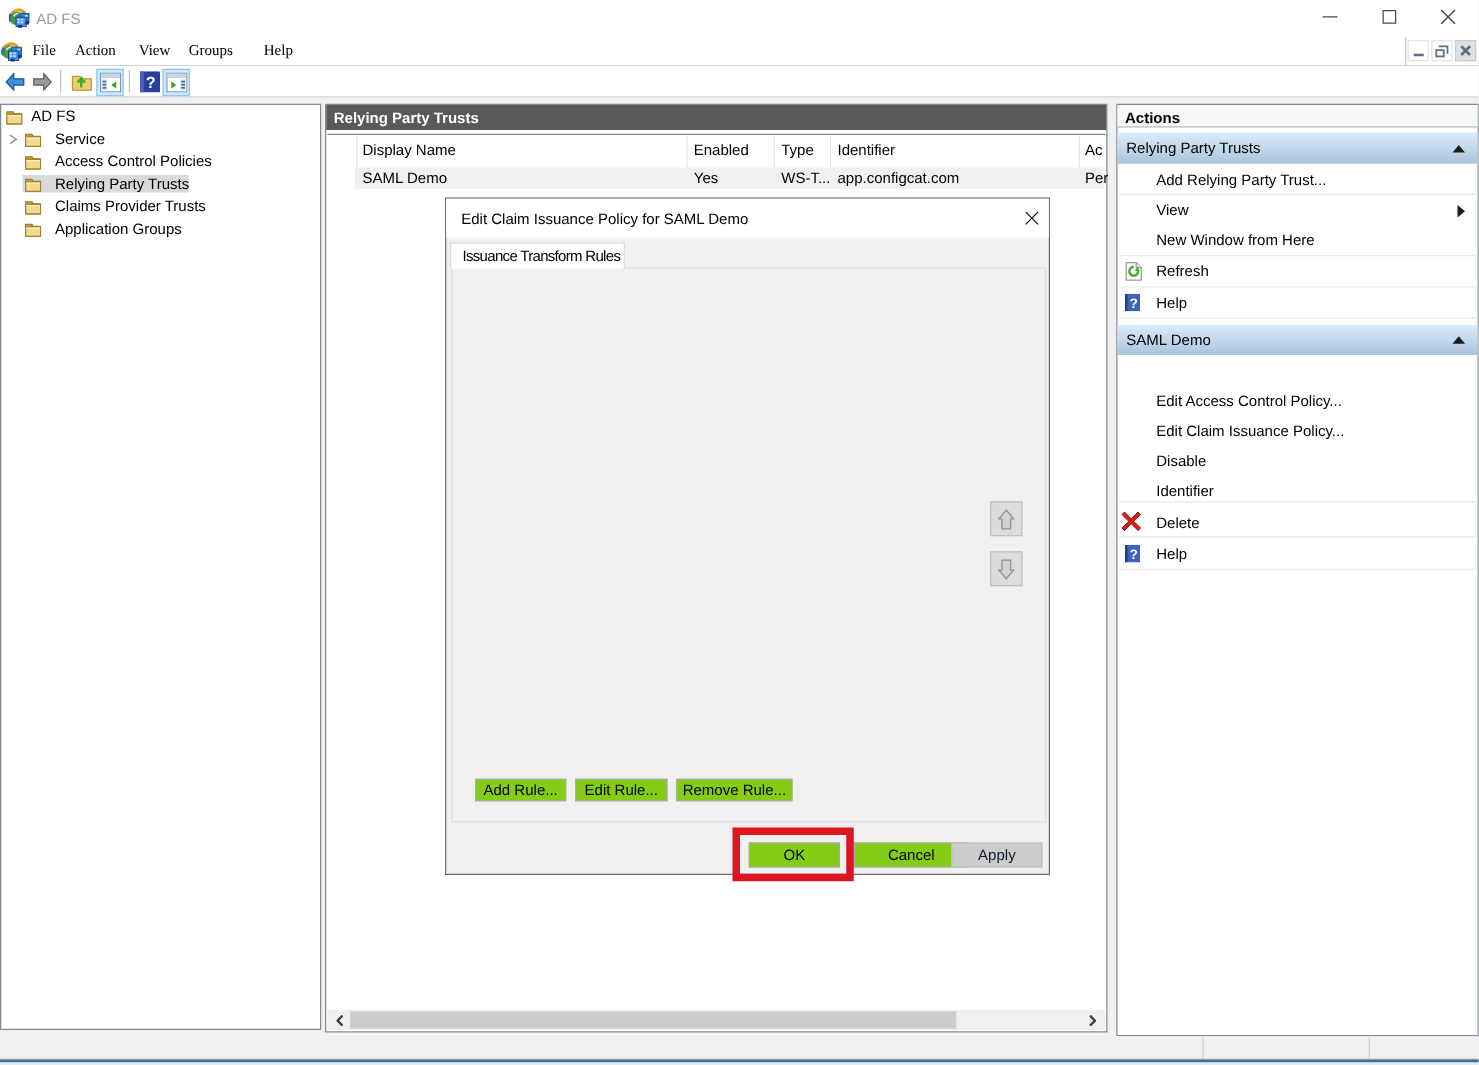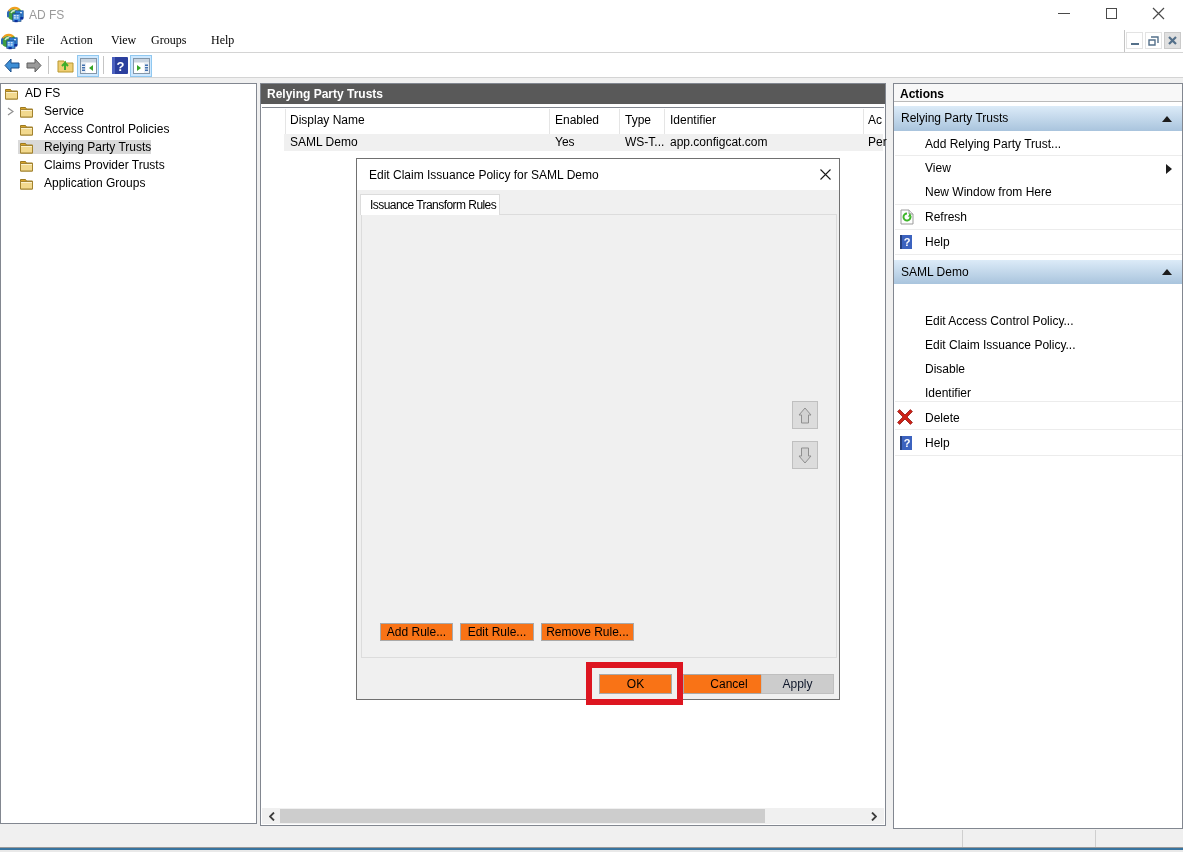--- a/index.html
+++ b/index.html
@@ -36,21 +36,21 @@
 .secthead { position:absolute; left:0; width:288px; height:22px; background:linear-gradient(#dcebf8,#a9c4dd); line-height:22px; padding-left:7px; }
 .sectarrow { position:absolute; right:10px; top:8px; width:0; height:0; border-left:5px solid transparent; border-right:5px solid transparent; border-bottom:6px solid #1c1c1c; }
 .aitem { position:absolute; left:31px; height:24px; line-height:24px; white-space:nowrap; }
 .asep { position:absolute; left:1px; width:287px; height:1px; background:#ececec; }
 
 #dialog { left:356px; top:158px; width:484px; height:542px; background:#f0f0f0; border:1px solid #707070; }
 #dlgtitle { position:absolute; left:0; top:0; width:482px; height:31px; background:#fff; }
 #dlgtab { position:absolute; left:3px; top:35px; width:140px; height:21px; background:#fff; border:1px solid #dcdcdc; border-bottom:none; z-index:2; white-space:nowrap; }
 #dlgpage { position:absolute; left:4px; top:55px; width:476px; height:444px; background:#f0f0f0; border:1px solid #dcdcdc; }
 #dlglist { position:absolute; left:22px; top:96px; width:406px; height:358px; background:#fff; border:1px solid #7a7a7a; }
-.dbtn { position:absolute; background:#f97316; border:1px solid #a9a9a9; text-align:center; }
+.dbtn { position:absolute; background:#84cc16; border:1px solid #a9a9a9; text-align:center; }
 #redbox { position:absolute; left:229px; top:503px; width:97px; height:43px; border:6px solid #dd1520; background:transparent; z-index:5; }
 </style>
 </head>
 <body>
 <svg width="0" height="0" style="position:absolute">
   <defs>
     <g id="appicon">
       <circle cx="6" cy="9.5" r="5.5" fill="#3f9e3f"></circle>
       <path d="M1.5 12 A5.5 5.5 0 0 1 3 5" stroke="#2c66b8" stroke-width="2.2" fill="none"></path>
       <path d="M4 8 A4 4 0 0 1 9 6" stroke="#cfe8cf" stroke-width="1.5" fill="none"></path>

